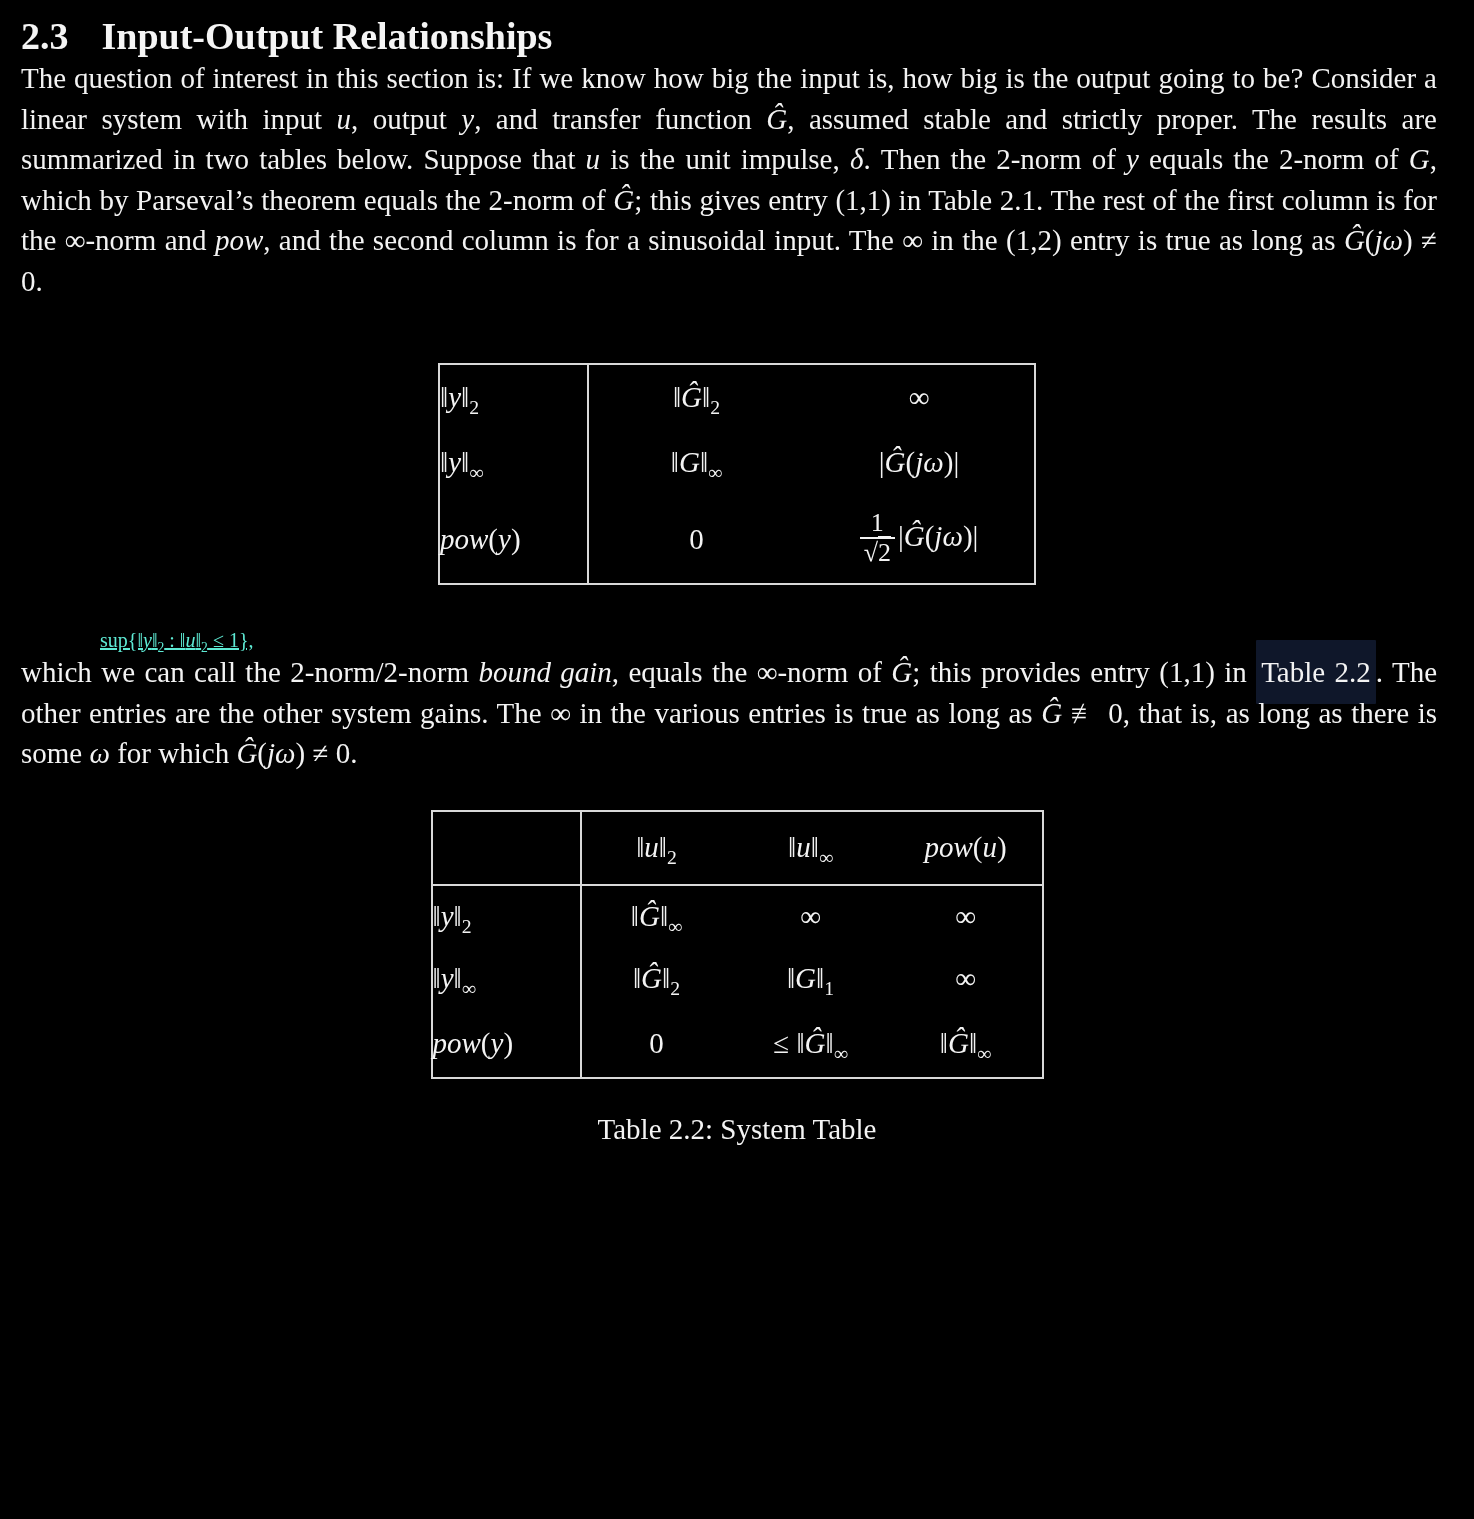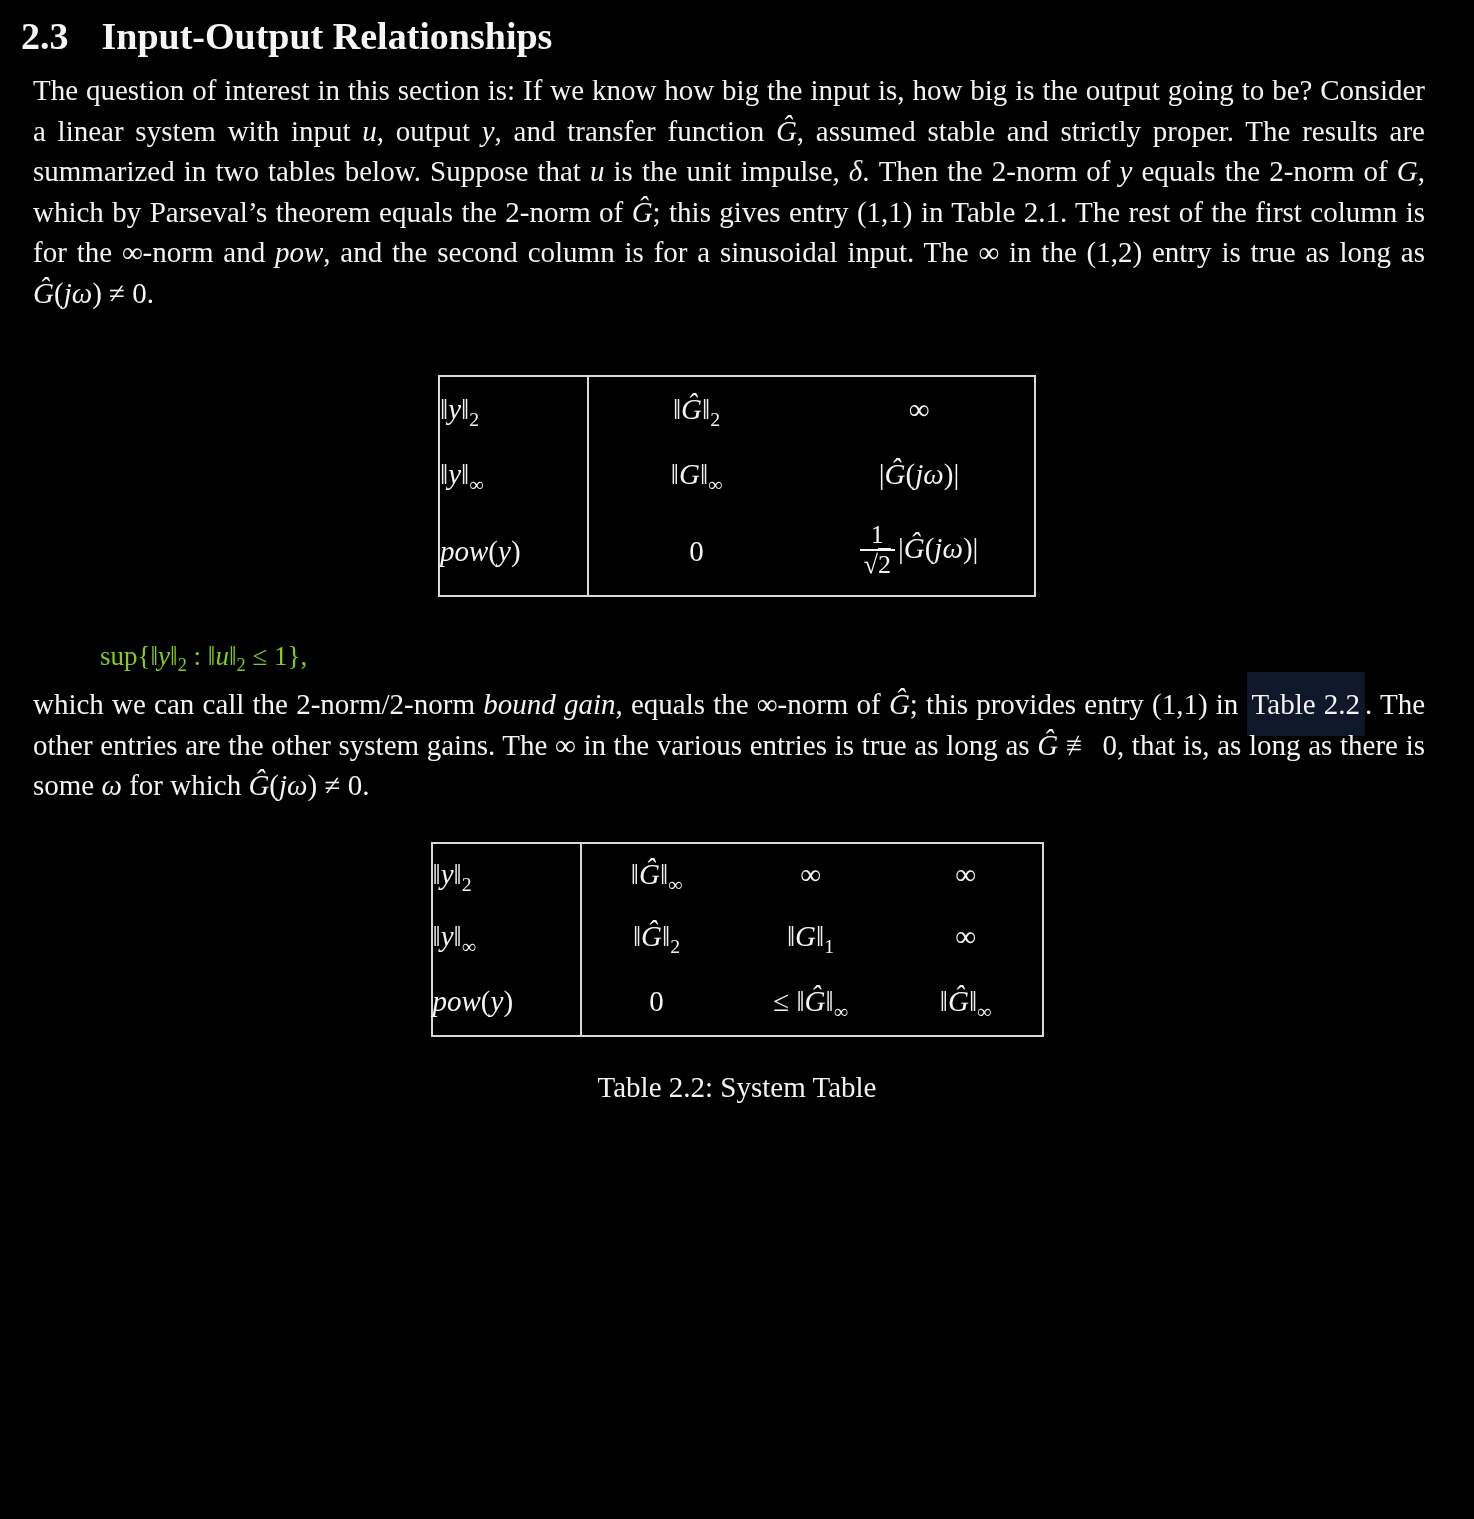--- a/index.html
+++ b/index.html
@@ -14,36 +14,37 @@
   }
   h1.section{
     margin:0;
     padding:14px 0 0 21px;
     font-size:38px;
     font-weight:bold;
     color:#f5f5f5;
   }
   h1.section .secnum{margin-right:33px;}
   p.body{
-    margin:12px;
+    margin:0;
     padding:0 37px 0 21px;
     font-size:29px;
     line-height:40.5px;
     text-align:justify;
     color:#f3f3f3;
   }
   .p1{margin-top:42px;}
   .p2{margin-top:46px;}
   .p2 { text-indent:54px; }
   .p3{margin-top:44px;}
   .equation{
     margin-top:44px;
     margin-left:100px;
-    font-size:27px;
-    color:#84cc16;
+    font-size:20px;
+    color:#5eead4;
+    text-decoration:underline;
   }
   sub{font-size:68%;line-height:0;}
   .tablewrap{display:flex;justify-content:center;}
   .t21{margin-top:62px;}
   .t22{margin-top:36px;}
   table.mtab{
     border-collapse:collapse;
     border:2px solid #d9d9d9;
     font-size:29px;
     color:#f3f3f3;
@@ -128,20 +129,26 @@
 
 
 
   <div class="equation">sup{‖<i>y</i>‖<sub>2</sub> : ‖<i>u</i>‖<sub>2</sub> ≤ 1},</div>
 
   <p class="body p3">which we can call the 2-norm/2-norm <i>bound gain</i>, equals the ∞-norm of <i>Ĝ</i>; this provides entry (1,1) in <span class="tlink">Table 2.2</span>. The other entries are the other system gains. The ∞ in the various entries is true as long as <i>Ĝ</i> ≢ 0, that is, as long as there is some <i>ω</i> for which <i>Ĝ</i>(<i>jω</i>) ≠ 0.</p>
 
   <div class="tablewrap t22">
     <table class="mtab">
       <tbody>
+          <tr class="head">
+        <td class="lab w1"></td>
+        <td class="c w2">‖<i>u</i>‖<sub>2</sub></td>
+        <td class="c w3">‖<i>u</i>‖<sub>∞</sub></td>
+        <td class="c w4"><i>pow</i>(<i>u</i>)</td>
+      </tr>
       <tr class="r1">
         <td class="lab w1">‖<i>y</i>‖<sub>2</sub></td>
         <td class="c w2">‖<i>Ĝ</i>‖<sub>∞</sub></td>
         <td class="c w3">∞</td>
         <td class="c w4">∞</td>
       </tr>
       <tr class="r2">
         <td class="lab w1">‖<i>y</i>‖<sub>∞</sub></td>
         <td class="c w2">‖<i>Ĝ</i>‖<sub>2</sub></td>
         <td class="c w3">‖<i>G</i>‖<sub>1</sub></td>

